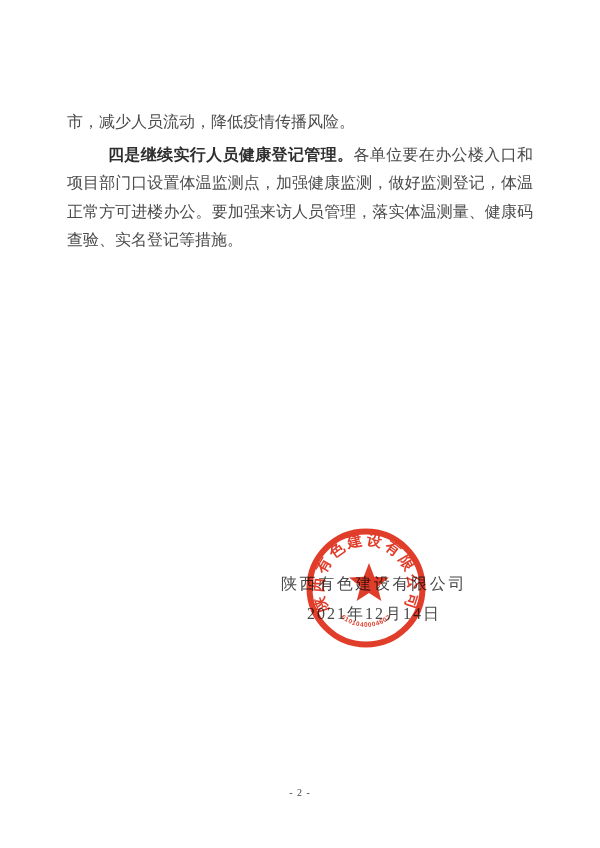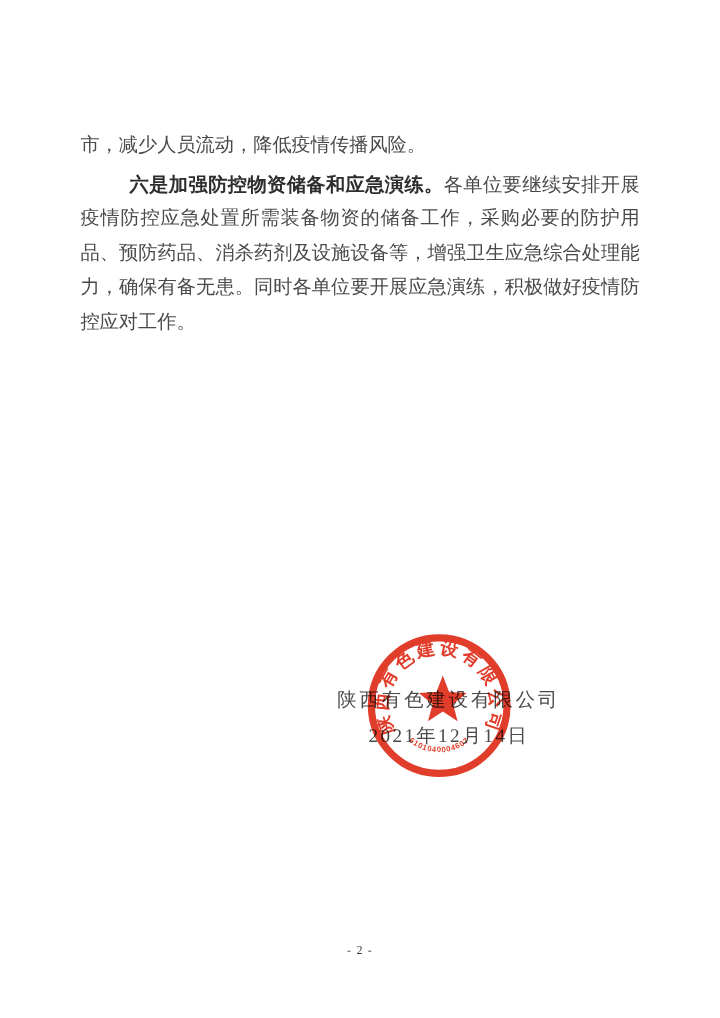--- a/index.html
+++ b/index.html
@@ -79,21 +79,21 @@
     color: #3f3f4a;
   }
 </style>
 </head>
 <body>
 
 <div class="page">
 
   <div class="content">
     <p class="no-indent"><span class="lead"></span><span>市，减少人员流动，降低疫情传播风险。</span></p>
-    <p><span class="lead">六是加强防控物资储备和应急演练。</span><span>各单位要继续安排开展疫情防控应急处置所需装备物资的储备工作，采购必要的防护用品、预防药品、消杀药剂及设施设备等，增强卫生应急综合处理能力，确保有备无患。同时各单位要开展应急演练，积极做好疫情防控应对工作。</span></p>
+    <p><span class="lead">四是继续实行人员健康登记管理。</span><span>各单位要在办公楼入口和项目部门口设置体温监测点，加强健康监测，做好监测登记，体温正常方可进楼办公。要加强来访人员管理，落实体温测量、健康码查验、实名登记等措施。</span></p>
   </div>
 
   <div class="signature">
     <div class="company">陕西有色建设有限公司</div>
     <div class="date">2021年12月14日</div>
   </div>
 
   <svg class="seal" viewBox="-70 -70 140 140" xmlns="http://www.w3.org/2000/svg">
     <defs>
       <path id="arcTop" d="M -37.24 21.5 A 43 43 0 1 1 37.24 21.5" fill="none"></path>

